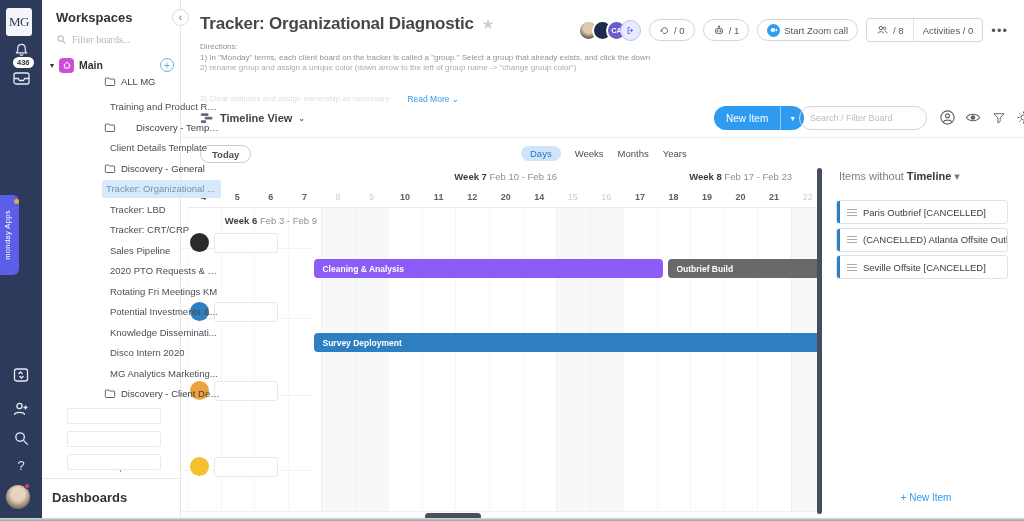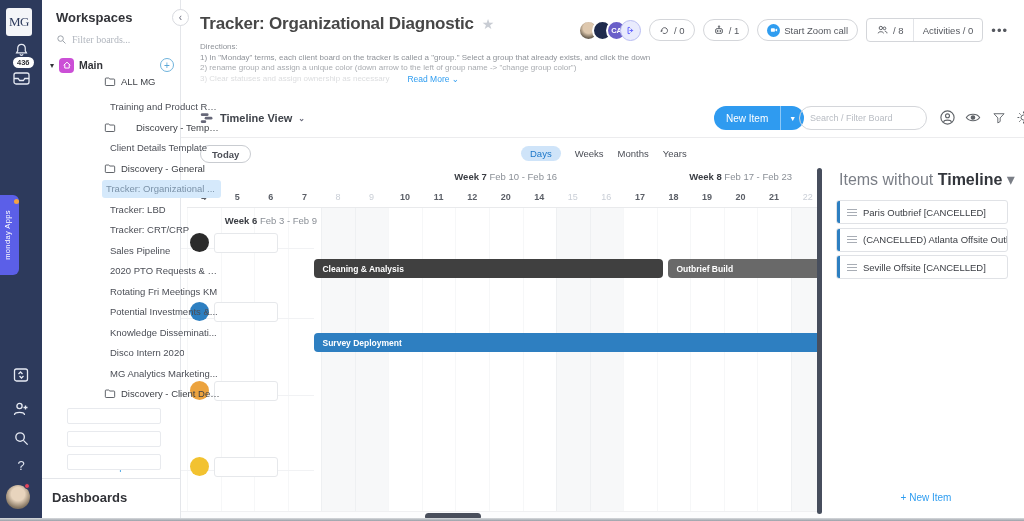--- a/index.html
+++ b/index.html
@@ -47,21 +47,21 @@
   .wsp-dash-sep { position:absolute; left:0; top:478px; width:139px; border-top:1px solid #e4e6ea; }
   .wsp-dash { position:absolute; left:10px; top:490px; font-size:13px; font-weight:bold; color:#323338; }
 
   
   #main { position:absolute; left:181px; top:0; width:843px; height:521px; background:#fff; }
   .board-title-row { position:absolute; left:19px; top:14px; display:flex; align-items:center; gap:8px; }
   .board-title { font-size:17px; font-weight:bold; color:#474747; letter-spacing:-0.2px; }
   .title-star { color:#c9cdd4; font-size:14px; }
   .directions { position:absolute; left:19px; top:42px; width:460px; font-size:8px; line-height:10.5px; color:#8f9399; }
   .dir-faded { opacity:.78; }
-  .dir-last { display:flex; align-items:center; }
+  .dir-last { display:flex; align-items:center;margin-top:20px; }
   .dir-last .txt { opacity:.32; }
   .read-more { color:#2f9df0; margin-left:18px; font-size:8.5px; }
 
   .hdr-right { position:absolute; top:18px; right:16px; display:flex; align-items:center; gap:8px; height:24px; }
   .av-stack { display:flex; }
   .av { width:21px; height:21px; border-radius:50%; border:2px solid #fff; margin-left:-7px;
         display:flex; align-items:center; justify-content:center; font-size:7.5px; color:#fff; }
   .av:first-child { margin-left:0; }
   .av.photo { background:radial-gradient(circle at 50% 35%, #dec8ae 0 38%, #6f6454 72%, #3c3c44 100%); }
   .av.dark { background:#1f2b4d; }
@@ -110,21 +110,21 @@
   .grp-circle { position:absolute; left:9px; width:19px; height:19px; border-radius:50%; }
   .grp-box { position:absolute; left:33px; width:64px; height:20px; background:#fff; border:1px solid #e6e8eb; border-radius:3px; }
   .bar { position:absolute; height:19px; border-radius:4px; color:#fff; font-size:8.5px; font-weight:bold;
          display:flex; align-items:center; padding-left:8px; white-space:nowrap; overflow:hidden; }
   .bar.clip { border-radius:4px 0 0 4px; }
 
   .splitter { position:absolute; left:636px; top:168px; width:5px; height:346px; background:#474e5d; border-radius:3px; z-index:3; }
 
   
   .rpanel { position:absolute; left:647px; top:140px; width:196px; height:375px; background:#fff; }
-  .rpanel-title { position:absolute; left:11px; top:30px; font-size:16px; color:#7a7e86; }
+  .rpanel-title { position:absolute; left:11px; top:30px; font-size:11px; color:#7a7e86; }
   .rpanel-title b { color:#33363c; }
   .rp-card { position:absolute; left:8px; width:172px; height:24px; background:#fff; border:1px solid #e0e2e6; border-radius:3px;
              display:flex; align-items:center; overflow:hidden; }
   .rp-accent { width:3px; height:100%; background:#2d7fc1; flex:none; }
   .rp-drag { margin:0 6px 0 7px; flex:none; display:flex; flex-direction:column; gap:2px; }
   .rp-drag i { display:block; width:10px; height:1px; background:#a8adb5; }
   .rp-label { font-size:9.5px; color:#3a3d43; white-space:nowrap; }
   .rp-new { position:absolute; left:0; top:352px; width:196px; text-align:center; color:#2f9df0; font-size:10px; }
 
   .hscroll-track { position:absolute; left:0; top:511px; width:639px; height:9px; background:#fcfcfd; border-top:1px solid #f0f0f2; }
@@ -473,21 +473,21 @@
         <div class="row-sep" style="top: 229px;"></div>
         <div class="row-sep" style="top: 304px;"></div>
         <div class="grp-circle" style="top: 67px; background: rgb(43, 43, 43);"></div>
         <div class="grp-box" style="top: 66.5px;"></div>
         <div class="grp-circle" style="top: 136px; background: rgb(45, 127, 193);"></div>
         <div class="grp-box" style="top: 135.5px;"></div>
         <div class="grp-circle" style="top: 215px; background: rgb(236, 163, 62);"></div>
         <div class="grp-box" style="top: 214.5px;"></div>
         <div class="grp-circle" style="top: 291px; background: rgb(242, 194, 48);"></div>
         <div class="grp-box" style="top: 290.5px;"></div>
-        <div class="bar" style="left: 133.49px; width: 348.92px; top: 93px; background: #404040;">Cleaning &amp; Analysis</div>
+        <div class="bar" style="left: 133.49px; width: 348.92px; top: 93px; background: #8b5cf6;">Cleaning &amp; Analysis</div>
         <div class="bar clip" style="left: 487.442px; width: 151.558px; top: 93px; background: rgb(105, 105, 105);">Outbrief Build</div>
         <div class="bar clip" style="left: 133.49px; width: 505.51px; top: 167px; background: rgb(46, 127, 193);">Survey Deployment</div>
       </div>
 
     <div class="splitter"></div>
 
     <div class="rpanel">
       <div class="rpanel-title">
         <span>Items without </span><b>Timeline</b>
         <span>▾</span>

